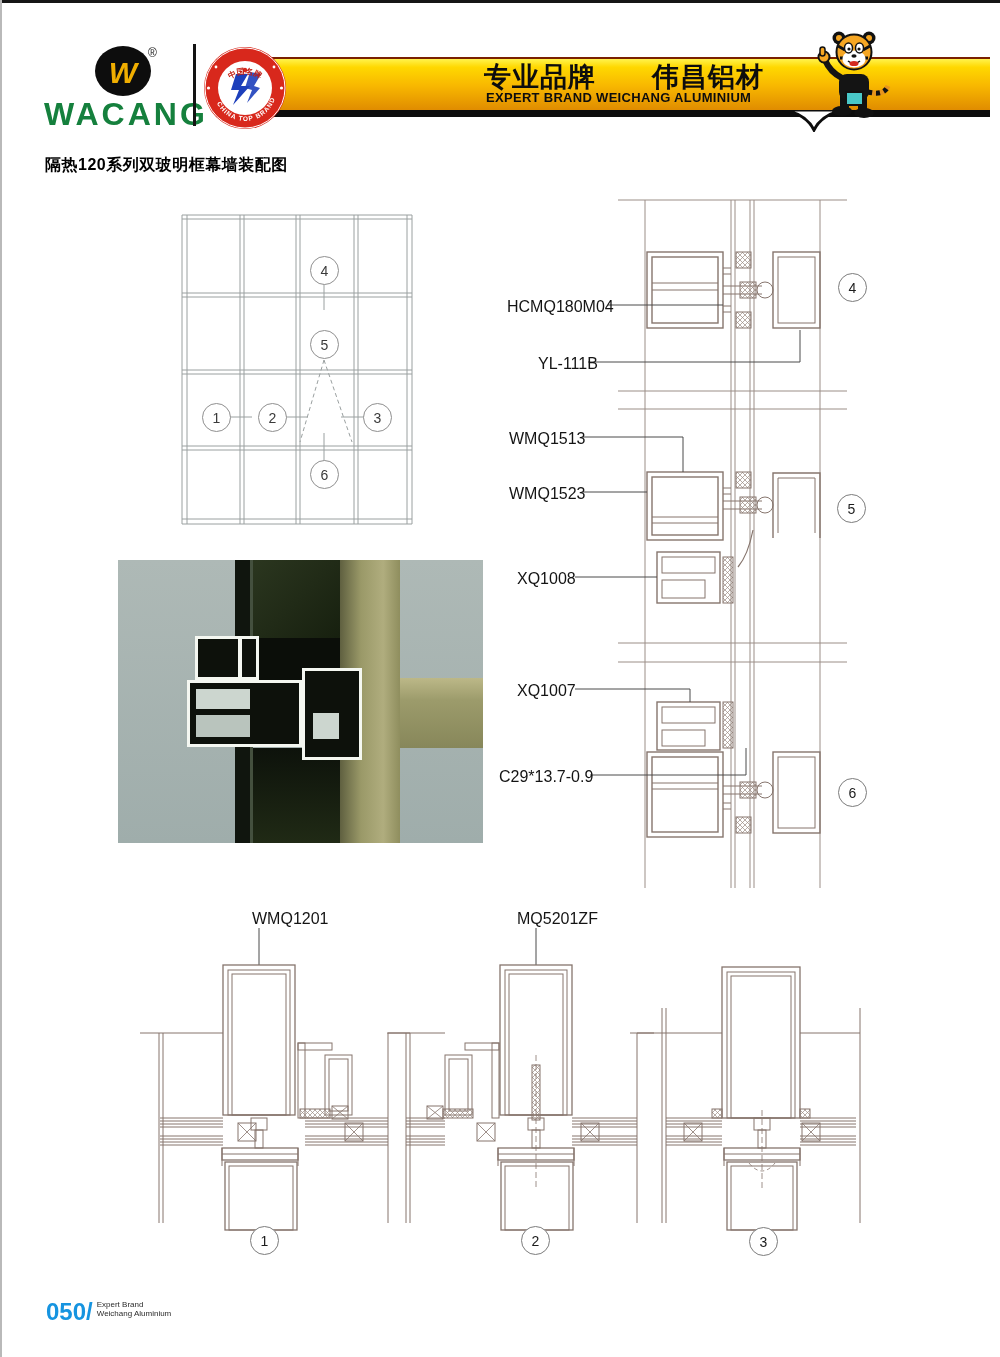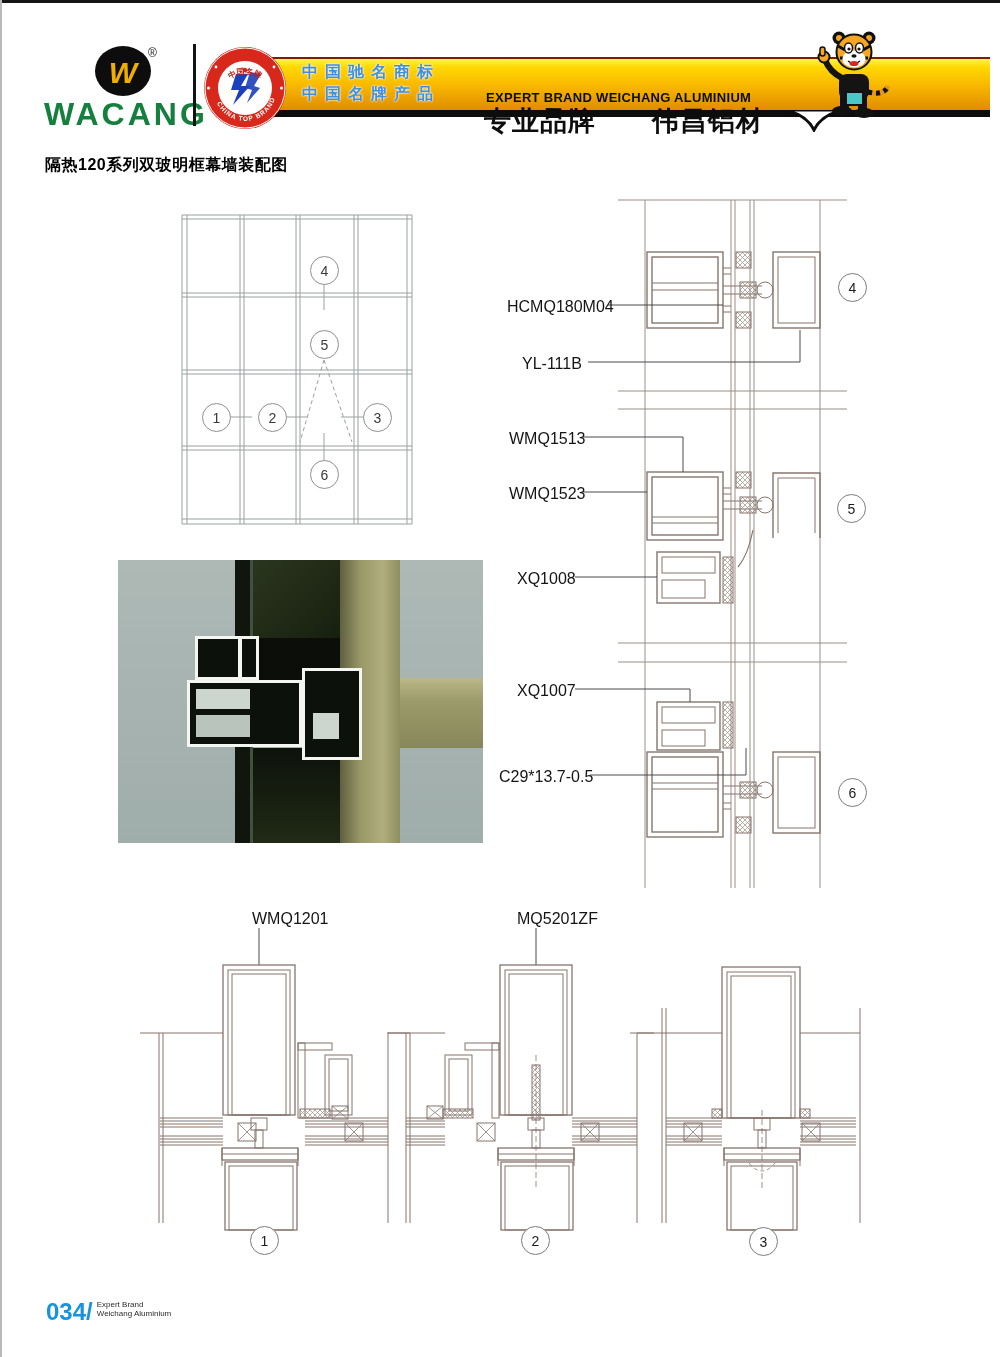--- a/index.html
+++ b/index.html
@@ -15,21 +15,21 @@
   .logo-w{color:#f0ae00;font-weight:bold;font-style:italic;font-size:30px;transform:translateY(2px);}
   .logo-reg{left:148px;top:46px;font-size:12px;color:#1a1a1a;}
   .logo-name{left:44px;top:96px;width:150px;text-align:center;font-size:32px;font-weight:bold;
              letter-spacing:3px;color:#15803d;}
   .hdr-divider{left:193px;top:44px;width:3px;height:82px;background:#131313;}
   .banner{left:240px;top:57px;width:750px;height:51px;
           background:linear-gradient(#fff34d 0%,#ffd800 16%,#f8b800 52%,#e08c00 100%);
           border-top:2px solid #7a2000;border-bottom:7px solid #0d0d0d;z-index:1;}
   .banner-cn{left:302px;top:61px;z-index:2;font-size:16px;font-weight:bold;color:#3f8fdd;
              letter-spacing:7px;line-height:22px;text-shadow:0 0 2px #fff,0 0 2px #fff;}
-  .brand-cn{left:484px;top:59px;z-index:2;font-size:27px;font-weight:bold;color:#0d0d0d;letter-spacing:1px;margin-top:44px;}
+  .brand-cn{left:484px;top:59px;z-index:2;font-size:27px;font-weight:bold;color:#0d0d0d;letter-spacing:1px;}
   .brand-en{left:486px;top:90px;z-index:2;font-size:13px;font-weight:bold;color:#0d0d0d;letter-spacing:0.3px;text-align:right;}
   .badge{left:203px;top:46px;z-index:6;}
   .tiger{left:812px;top:30px;z-index:5;}
   .notch{left:782px;top:110px;z-index:4;}
 
   .page-title{left:45px;top:155px;font-size:16px;font-weight:bold;color:#000;letter-spacing:0.5px;}
 
   
   .dlabel{font-size:16px;color:#141414;white-space:nowrap;}
   .callout{width:27px;height:27px;border:1px solid #8f8f8f;border-radius:50%;background:#fff;
@@ -72,24 +72,20 @@
 
   <div class="abs logo-ellipse">
     <span class="logo-w">W</span>
   </div>
   <div class="abs logo-reg">®</div>
   <div class="abs logo-name">WACANG</div>
   <div class="abs hdr-divider"></div>
 
   <div class="abs banner"></div>
 
-  <div class="abs banner-cn">
-    <div>中国驰名商标</div>
-    <div>中国名牌产品</div>
-  </div>
   <div class="abs brand-cn">专业品牌　　伟昌铝材</div>
   <div class="abs brand-en">EXPERT BRAND WEICHANG ALUMINIUM</div>
 
   <div class="abs badge">
     <svg width="84" height="84" viewBox="0 0 84 84">
       <circle cx="42" cy="42" r="41" fill="#d8281c"></circle>
       <circle cx="42" cy="42" r="40" fill="none" stroke="#ffffff" stroke-width="1"></circle>
       <circle cx="42" cy="42" r="27" fill="#ffffff"></circle>
       <circle cx="5.5" cy="42" r="1.6" fill="#fff"></circle>
         <circle cx="78.5" cy="42" r="1.6" fill="#fff"></circle>
@@ -266,26 +262,26 @@
         <path d="M93 247H193V282"></path>
         <path d="M93 302H157"></path>
         <path d="M85 387H167"></path>
         <path d="M85 499H200V512"></path>
         <path d="M100 585H256V558"></path>
       </g>
     </svg>
   </div>
 
   <div class="abs dlabel" style="left:507px;top:298px;">HCMQ180M04</div>
-  <div class="abs dlabel" style="left:522px;top:355px;">YL-111B</div>
+  <div class="abs dlabel" style="left:538px;top:355px;">YL-111B</div>
   <div class="abs dlabel" style="left:509px;top:430px;">WMQ1513</div>
   <div class="abs dlabel" style="left:509px;top:485px;">WMQ1523</div>
   <div class="abs dlabel" style="left:517px;top:570px;">XQ1008</div>
   <div class="abs dlabel" style="left:517px;top:682px;">XQ1007</div>
-  <div class="abs dlabel" style="left:499px;top:768px;">C29*13.7-0.5</div>
+  <div class="abs dlabel" style="left:499px;top:768px;">C29*13.7-0.9</div>
 
   <div class="abs callout dark" style="left:838px;top:273px;">
       <span>4</span>
     </div>
   <div class="abs callout dark" style="left:837px;top:494px;">
       <span>5</span>
     </div>
   <div class="abs callout dark" style="left:838px;top:778px;">
       <span>6</span>
     </div>
@@ -391,20 +387,20 @@
       <span>1</span>
     </div>
   <div class="abs callout dark" style="left:521px;top:1226px;">
       <span>2</span>
     </div>
   <div class="abs callout dark" style="left:749px;top:1227px;">
       <span>3</span>
     </div>
 
   <div class="abs footer">
-    <span class="footer-num">034/</span>
+    <span class="footer-num">050/</span>
     <span class="footer-sub">
       <div>Expert Brand</div>
       <div>Weichang Aluminium</div>
     </span>
   </div>
 
 </div>
 
 </body></html>

